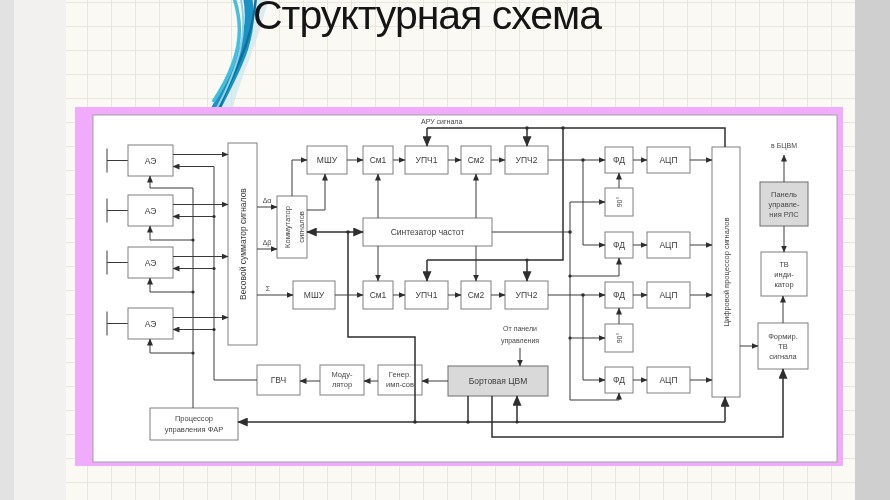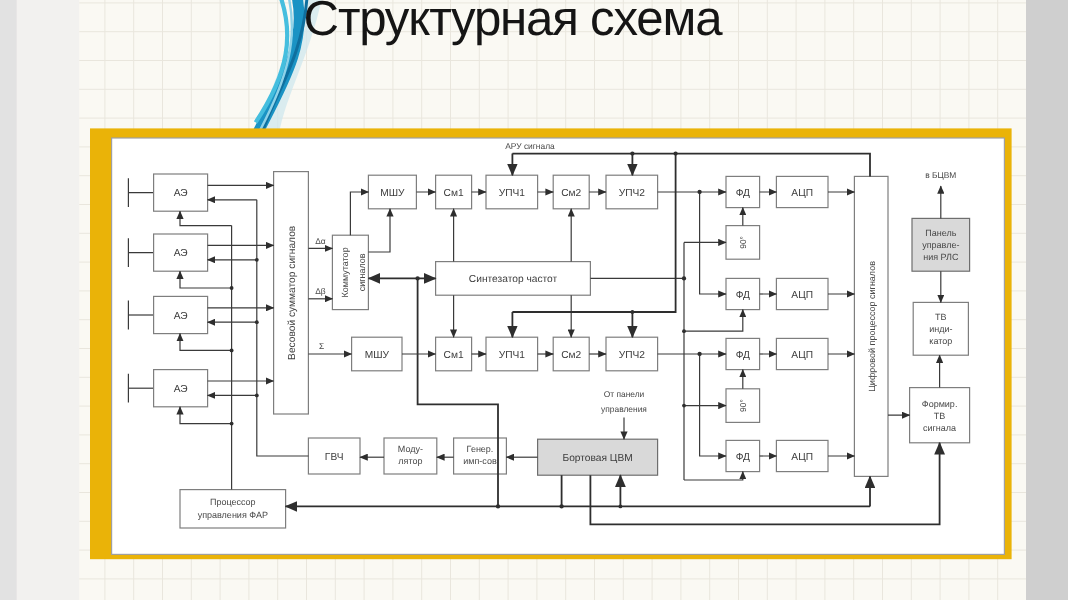--- a/index.html
+++ b/index.html
@@ -19,21 +19,21 @@
     background-size:24px 24px;
     background-position:-3px 2px;
   }
   .band-right{position:absolute;right:0;top:0;width:35px;height:500px;background:#cfcfcf;}
   .title{
     position:absolute;left:253px;top:-8px;margin:0;
     font-size:41px;font-weight:400;color:#151515;letter-spacing:-1px;
     white-space:nowrap;z-index:3;
   }
   .swirl{position:absolute;left:183px;top:0;z-index:2;}
-  .panel{position:absolute;left:75px;top:107px;width:768px;height:359px;background:#eab308;z-index:4;}
+  .panel{position:absolute;left:75px;top:107px;width:768px;height:359px;background:#f0abfc;z-index:4;}
   svg text{font-family:"Liberation Sans", sans-serif;}
   .bx{fill:#ffffff;stroke:#7e7e7e;stroke-width:1;}
   .bxg{fill:#d9d9d9;stroke:#6e6e6e;stroke-width:1;}
   .frame{fill:#ffffff;stroke:#a0a0a0;stroke-width:1;}
   .w{stroke:#3a3a3a;stroke-width:1;fill:none;}
   .wb{stroke:#2e2e2e;stroke-width:1.5;fill:none;}
   .t{font-size:8.5px;fill:#3d3d3d;}
   .ts{font-size:7.5px;fill:#474747;}
   .tt{font-size:7px;fill:#474747;}
   .dot{fill:#2e2e2e;stroke:none;}

